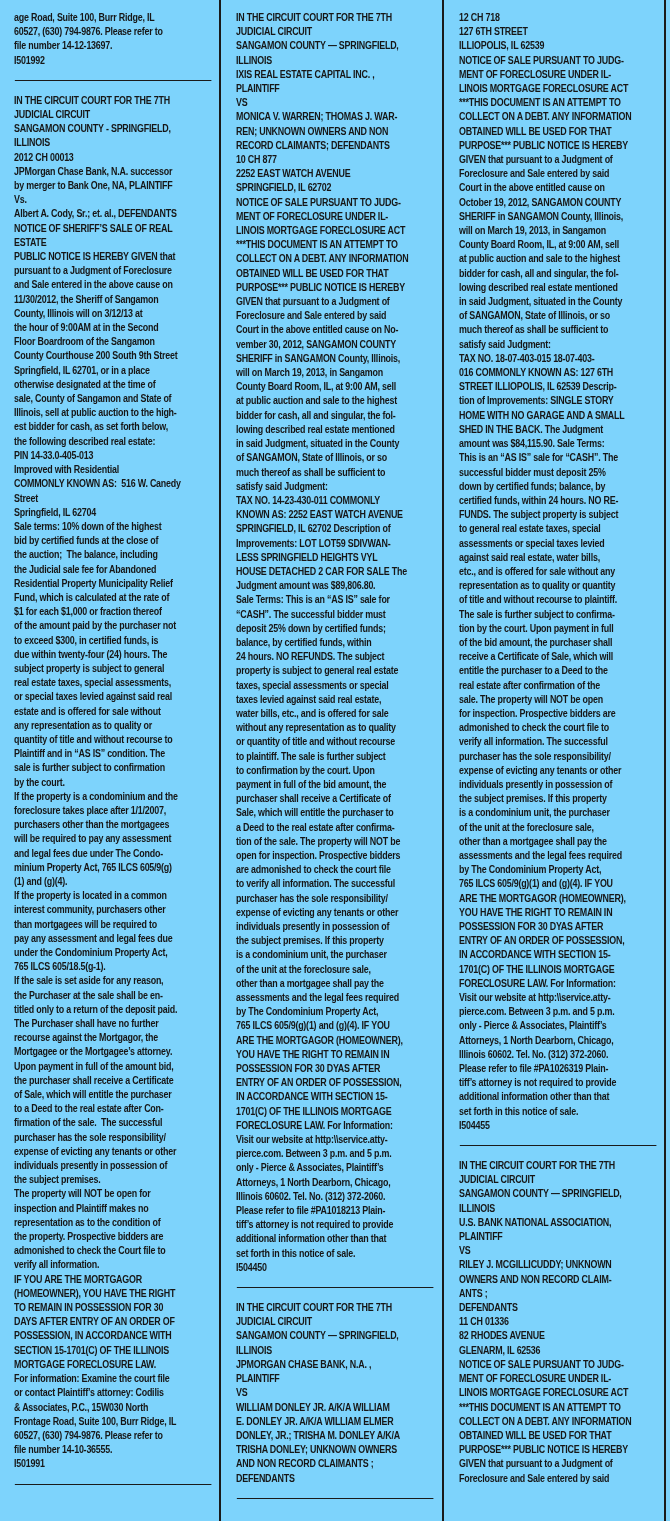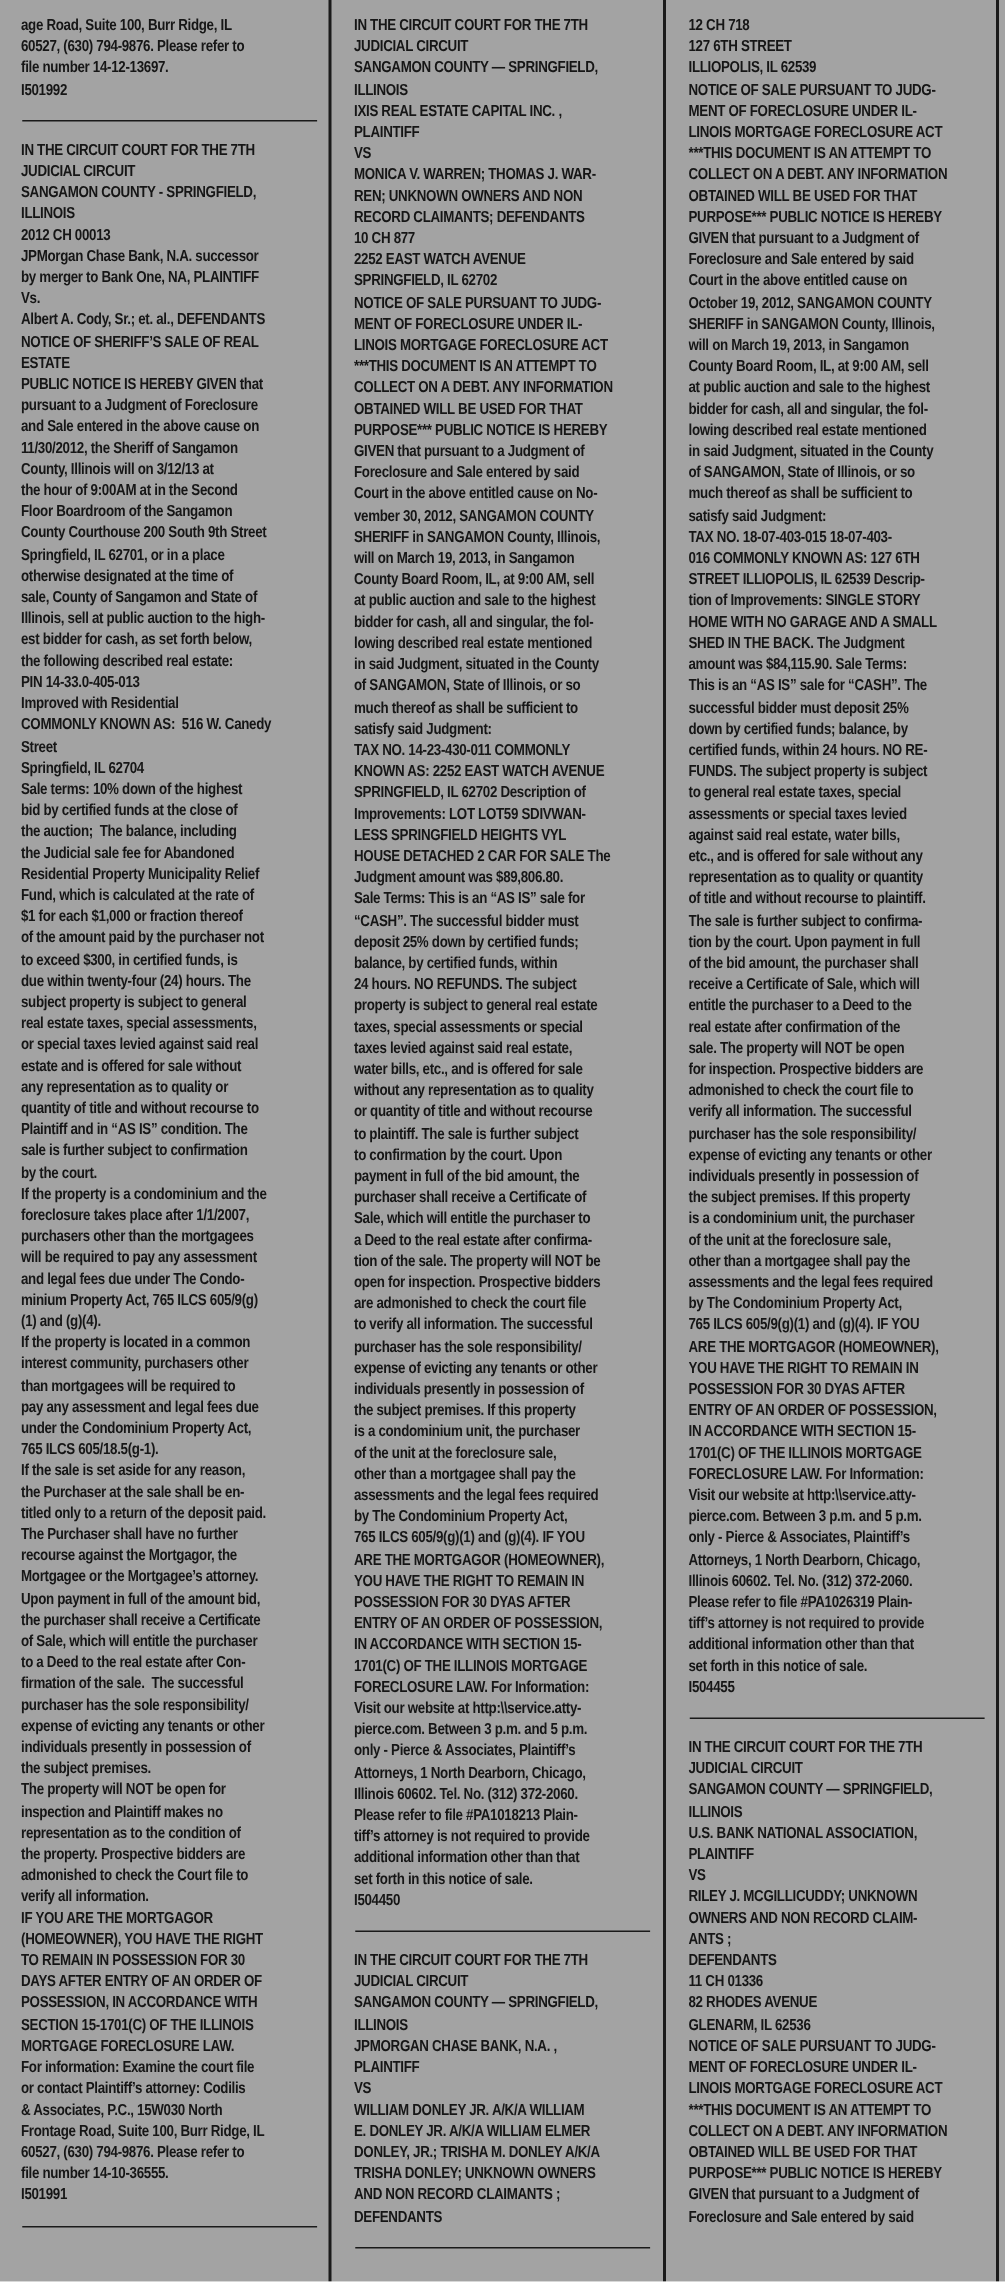--- a/index.html
+++ b/index.html
@@ -4,21 +4,21 @@
 <style>
   * { margin: 0; padding: 0; box-sizing: border-box; }
   html, body { background: #ffffff; }
   body {
     width: 670px; height: 1521px;
     font-family: "Liberation Sans", "DejaVu Sans", sans-serif;
     color: #111111;
     overflow: hidden;
     position: relative;
   }
-  .page { position: absolute; inset: 0; background: #a3a3a3; }
+  .page { position: absolute; inset: 0; background: #7dd3fc; }
   .vrule {
     position: absolute; top: 0; bottom: 0; width: 1.5px;
     background: #1a1a1a;
   }
   .col {
     position: absolute;
     width: 244px;
     transform: scaleX(0.84);
     transform-origin: 0 0;
     overflow: hidden;

